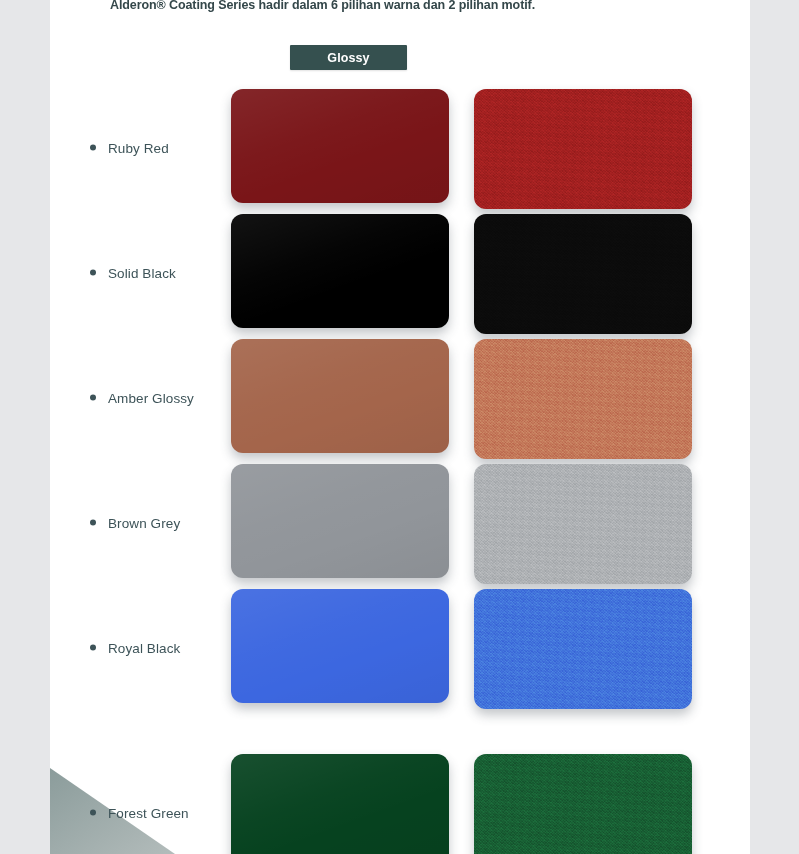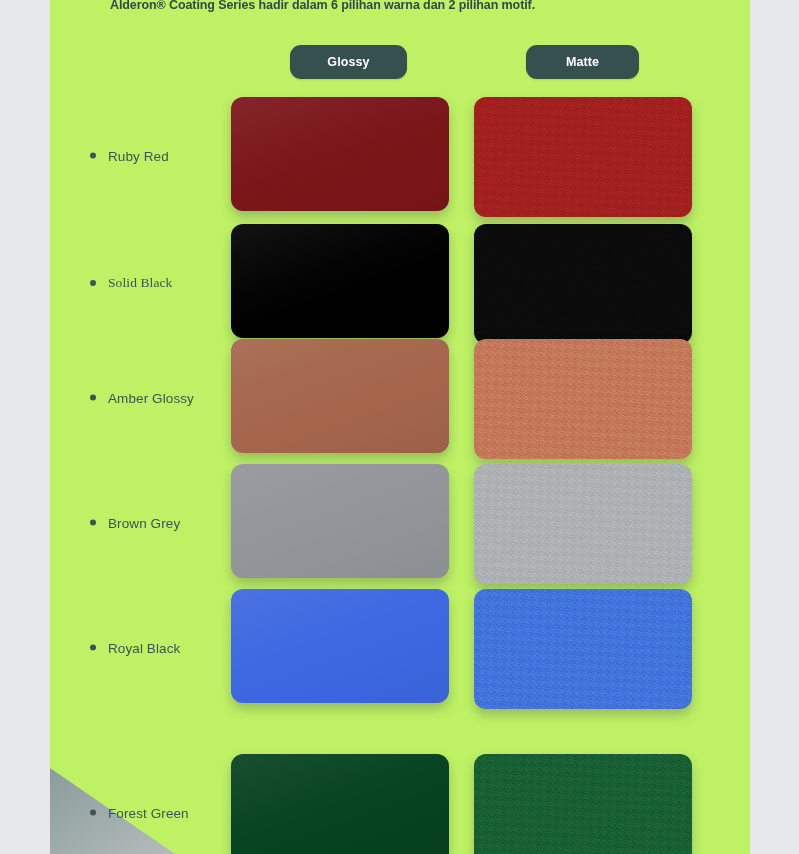--- a/index.html
+++ b/index.html
@@ -16,21 +16,21 @@
     position: relative;
   }
 
   
   #panel {
     position: absolute;
     left: 50px;
     top: 0;
     width: 700px;
     height: 854px;
-    background: #bef264;
+    background: #ffffff;
     overflow: hidden;
   }
 
   
   #deco-triangle {
     position: absolute;
     left: 0px;
     bottom: 0px;
     width: 125px;
     height: 86px;
@@ -54,23 +54,23 @@
   
   .finish-tabs {
     position: absolute;
     top: 45px;
     left: 0;
     width: 700px;
     height: 25px;
   }
   .finish-tab {
     position: absolute;
-    height: 34px;
+    height: 25px;
     background: #35504f;
-    border-radius: 11px;
+    border-radius: 1px;
     color: #ffffff;
     font-size: 12.5px;
     font-weight: bold;
     display: flex;
     align-items: center;
     justify-content: center;
     letter-spacing: 0.1px;
     border: none;
     cursor: pointer;
     box-shadow: 0 1px 2px rgba(0,0,0,0.12);
@@ -182,33 +182,32 @@
         </linearGradient>
       </defs>
       <polygon points="0,0 125,86 0,86" fill="url(#triGrad)"></polygon>
     </svg>
   </div>
 
   <div id="intro">Alderon® Coating Series hadir dalam 6 pilihan warna dan 2 pilihan motif.</div>
 
   <div class="finish-tabs">
     <button class="finish-tab" id="tab-glossy">Glossy</button>
-    <button class="finish-tab" id="tab-matte">Matte</button>
   </div>
 
   <div id="rows">
-      <div class="color-row" style="top: 93px;">
+      <div class="color-row" style="top: 85px;">
         <div class="row-label">
           <span class="row-bullet"></span>
           <span class="row-name">Ruby Red</span>
         </div>
         <div class="swatch glossy" style="background: rgb(122, 21, 24);"></div>
         <div class="swatch matte" style="background: rgb(163, 32, 32);"></div>
       </div>
-      <div class="color-row" style="top: 220px; font-family: Liberation Serif, serif;">
+      <div class="color-row" style="top: 210px;">
         <div class="row-label">
           <span class="row-bullet"></span>
           <span class="row-name">Solid Black</span>
         </div>
         <div class="swatch glossy" style="background: rgb(0, 0, 0);"></div>
         <div class="swatch matte" style="background: rgb(11, 11, 11);"></div>
       </div>
       <div class="color-row" style="top: 335px;">
         <div class="row-label">
           <span class="row-bullet"></span>

